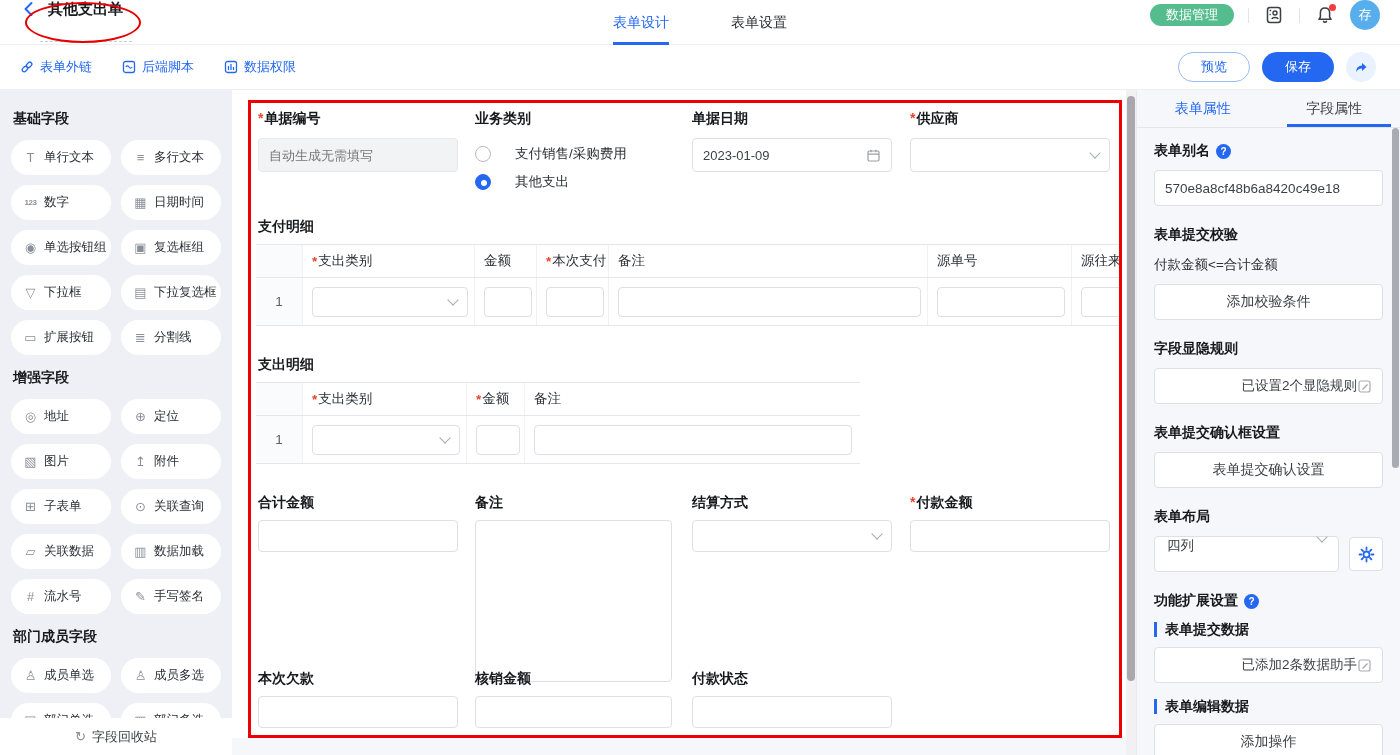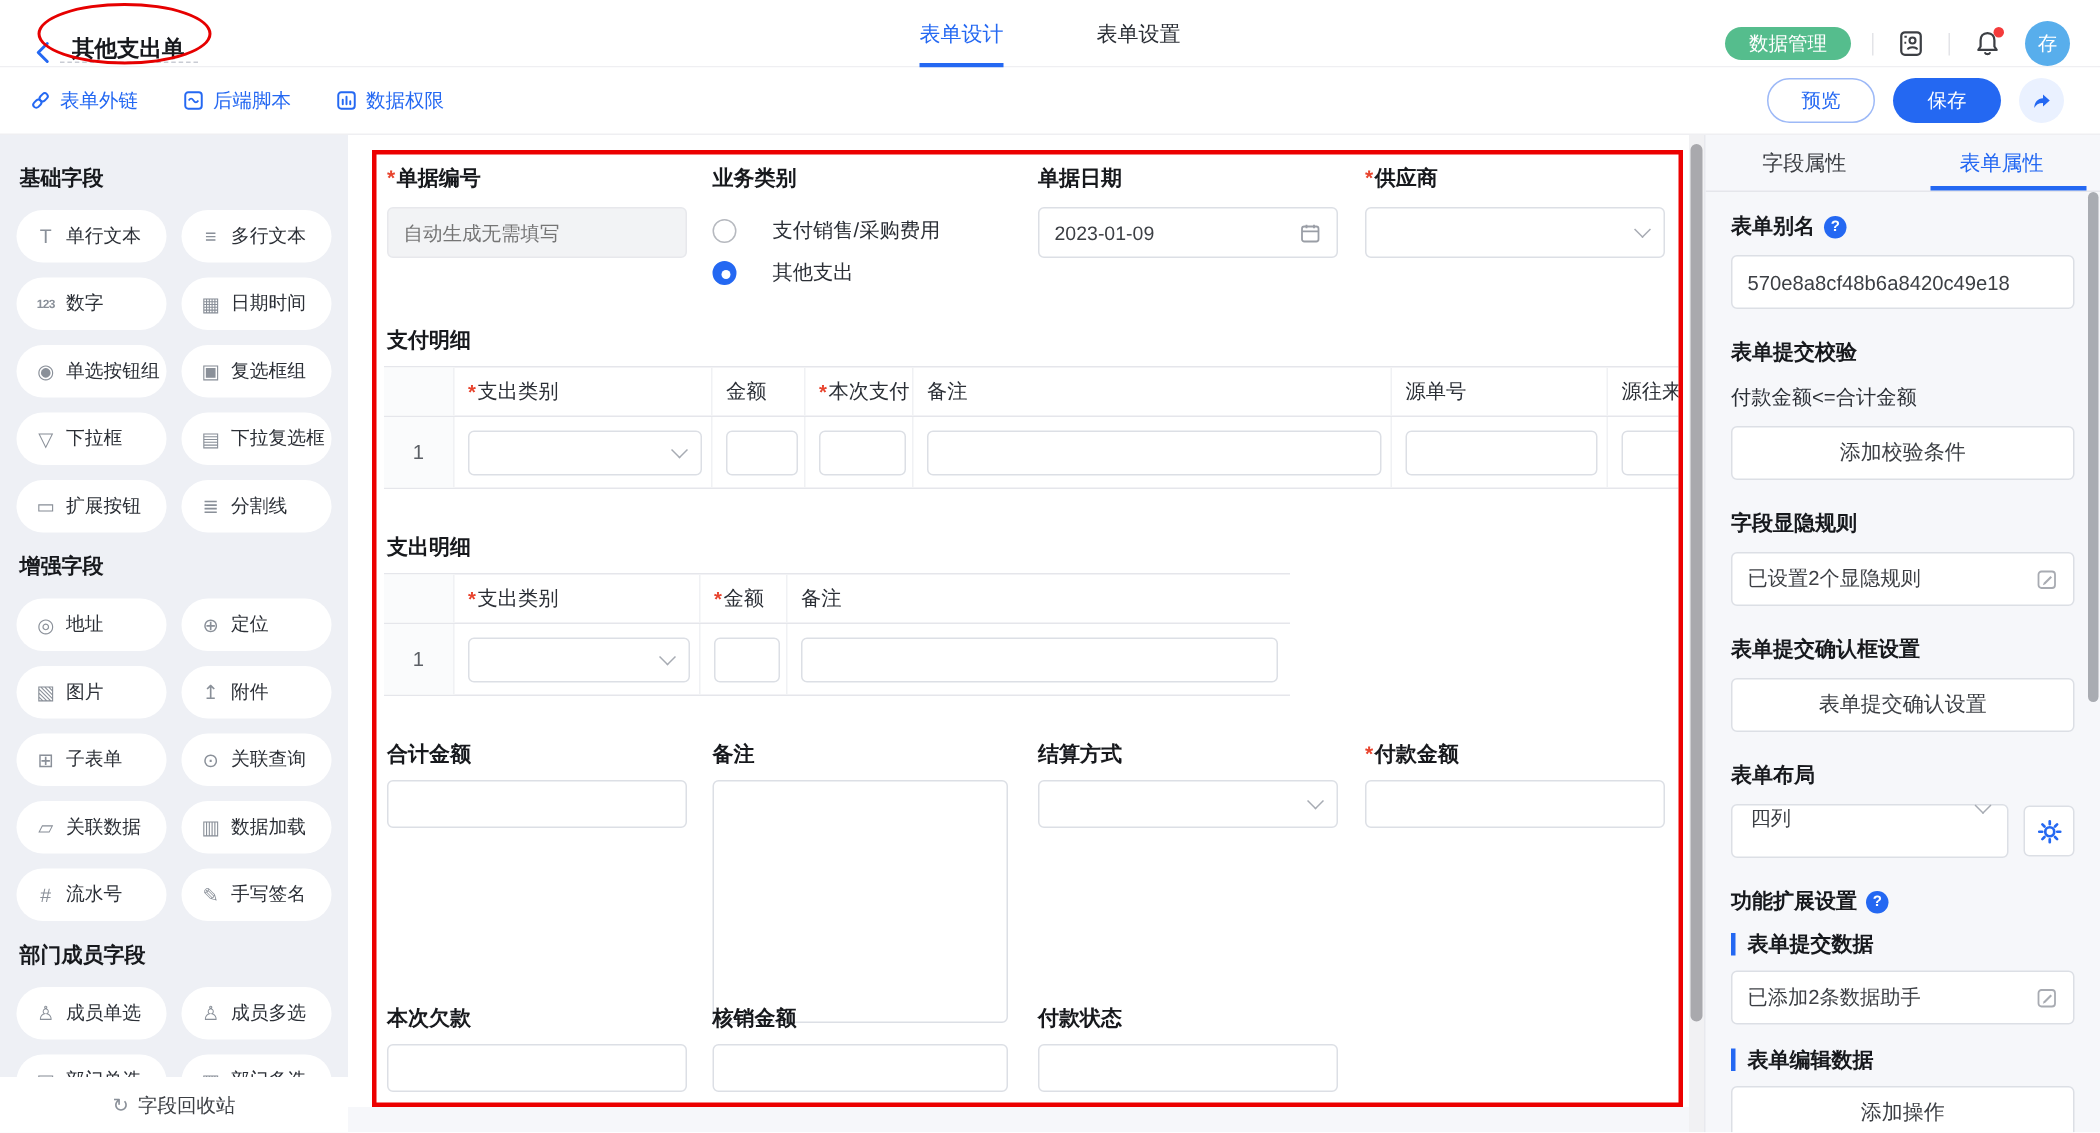--- a/index.html
+++ b/index.html
@@ -2,21 +2,21 @@
 <html><head>
 <meta charset="utf-8">
 <style>
   html,body{margin:0;padding:0;background:#fff}
   *{box-sizing:border-box}
   .app{position:relative;width:1400px;height:755px;overflow:hidden;background:#fff;
        font-family:"Liberation Sans","DejaVu Sans",sans-serif;color:#1f2329;font-size:13px}
 
   
   .topbar{position:absolute;left:0;top:0;width:1400px;height:45px;background:#fff;
-          border-bottom:1px solid #efeff2;display:flex;align-items:flex-end;padding:0 20px;z-index:5}
+          border-bottom:1px solid #efeff2;display:flex;align-items:flex-start;padding:0 20px;z-index:5}
   .back{width:18px;height:18px;margin-right:10px;cursor:pointer}
   .doc-title{font-size:15px;font-weight:700;color:#17191d;position:relative;padding-bottom:2px}
   .title-dash{position:absolute;left:40px;top:41px;width:92px;border-top:1px dashed #c9ccd4}
   .annot{position:absolute;left:25px;top:2px;width:116px;height:41px;border:2.5px solid #e60000;
          border-radius:50%;pointer-events:none;z-index:9}
   .top-tabs{position:absolute;left:50%;transform:translateX(-50%);top:0;height:46px;display:flex;gap:62px}
   .top-tab{height:45px;line-height:45px;font-size:14px;color:#2b2f36;cursor:pointer;position:relative}
   .top-tab.active{color:#2468f2}
   .top-tab.active:after{content:"";position:absolute;left:0;right:0;bottom:0;height:3px;background:#2468f2}
   .top-right{margin-left:auto;display:flex;align-items:center;gap:14px}
@@ -97,21 +97,21 @@
   .p-underline{position:absolute;left:150px;bottom:0;width:104px;height:3px;background:#2468f2}
   .p-body{padding:14px 17px 0}
   .p-label{font-size:14px;font-weight:700;color:#17191d;display:flex;align-items:center;gap:6px}
   .help{width:15px;height:15px;border-radius:50%;background:#2468f2;color:#fff;font-size:10px;font-weight:700;
         display:flex;align-items:center;justify-content:center;cursor:pointer}
   .p-input{width:100%;height:36px;border:1px solid #dcdfe5;border-radius:4px;background:#fff;padding:0 10px;
            font-size:13.5px;color:#3c3f44;font-family:"Liberation Sans","DejaVu Sans",sans-serif}
   .p-btn{width:100%;height:36px;border:1px solid #dcdfe5;border-radius:4px;background:#fff;display:flex;
          align-items:center;justify-content:center;font-size:14px;color:#3c3f44;cursor:pointer}
   .p-box{width:100%;height:36px;border:1px solid #dcdfe5;border-radius:4px;background:#fff;display:flex;
-         align-items:center;justify-content:space-between;padding:0 10px;font-size:13.5px;color:#3c3f44;cursor:pointer}
+         align-items:center;justify-content:flex-end;padding:0 10px;font-size:13.5px;color:#3c3f44;cursor:pointer}
   .p-rule{font-size:13.5px;color:#2b2f36;margin:12px 0 10px}
   .p-sel-row{display:flex;gap:10px;align-items:center}
   .p-sel{flex:1;height:36px;border:1px solid #dcdfe5;border-radius:4px;background:#fff;display:flex;
          align-items:flex-start;padding:0 12px;font-size:13.5px;color:#3c3f44;cursor:pointer}
   .gearbox{width:34px;height:34px;border:1px solid #dcdfe5;border-radius:4px;background:#fff;display:flex;
            align-items:center;justify-content:center;cursor:pointer;flex:none}
   .g-title{font-size:14px;font-weight:700;color:#17191d;border-left:3px solid #2468f2;padding-left:8px;line-height:15px}.mt10{margin-top:10px}.mt12{margin-top:12px}.mt16{margin-top:16px}.mt20{margin-top:20px}
   svg{display:block}
 </style>
 </head>
@@ -441,22 +441,22 @@
     <div class="flabel" style="left:460px;top:580px">付款状态</div>
     <div class="inputbox" style="left:460px;top:606px;width:200px;height:32px"></div>
   </div>
 
   <div class="scroll-main">
       <div class="thumb"></div>
     </div>
 
   <div class="panel">
     <div class="p-tabs">
+      <div class="p-tab active">表单属性</div>
       <div class="p-tab">字段属性</div>
-      <div class="p-tab active">表单属性</div>
       <div class="p-underline"></div>
     </div>
     <div class="p-body">
       <div class="p-label">
         <span>表单别名</span>
         <span class="help">?</span>
       </div>
       <input class="p-input mt10" value="570e8a8cf48b6a8420c49e18" style="">
 
       <div class="p-label mt20">表单提交校验</div>

